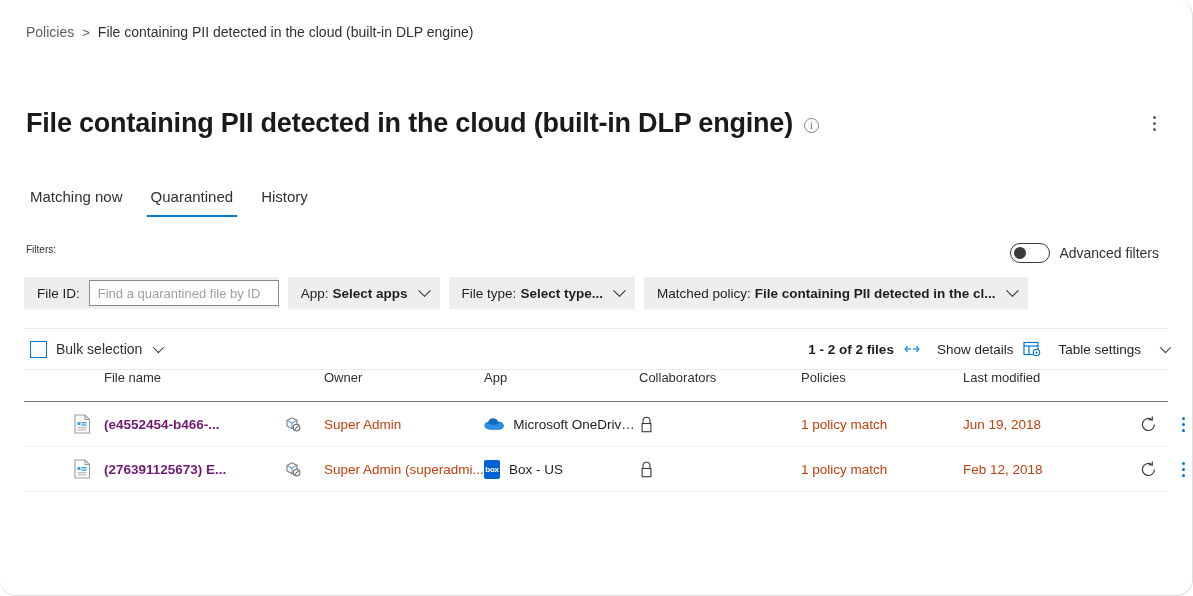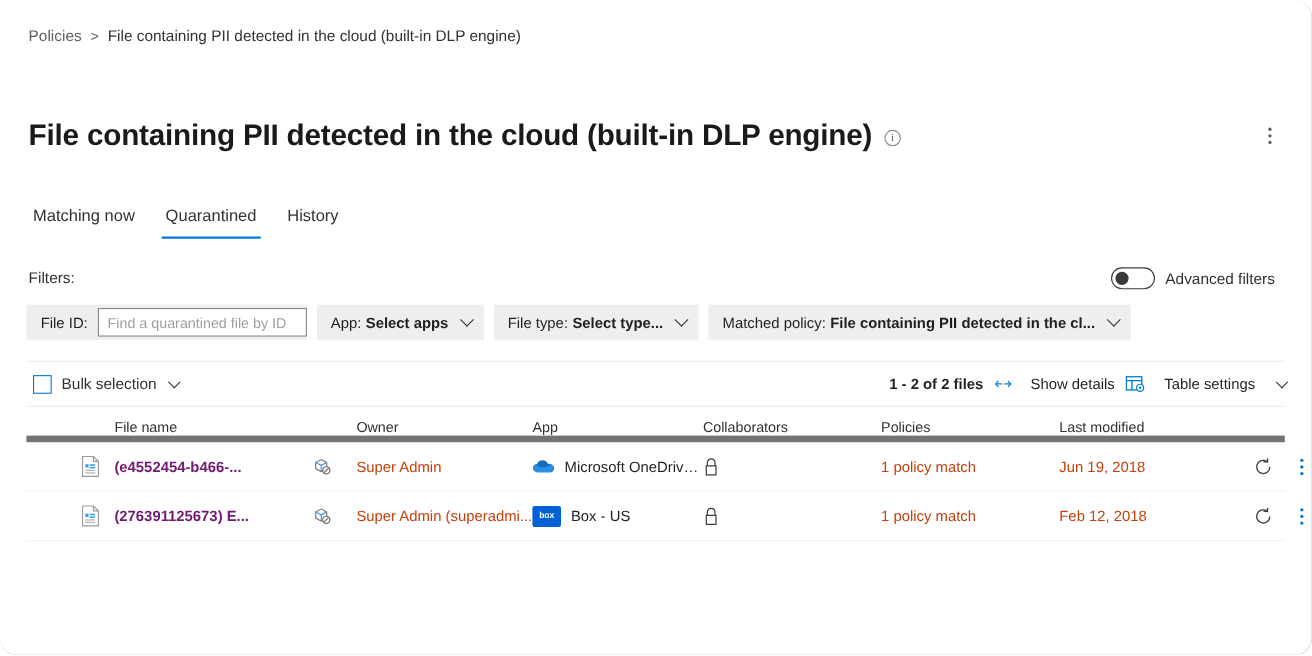--- a/index.html
+++ b/index.html
@@ -60,21 +60,21 @@
   }
   .tab {
     font-size: 15px; color: #323130; padding: 0 4px 9px 4px;
     cursor: pointer; border-bottom: 2px solid transparent; line-height: 18px;
   }
   .tab.active { border-bottom-color: #0078d4; }
 
   
   .filters-label {
     position: absolute; left: 26px; top: 244px;
-    font-size: 14px; color: #323130;
+    font-size: 10px; color: #323130;
   }
   .adv-filters {
     position: absolute; right: 33px; top: 243px;
     display: flex; align-items: center; gap: 9px;
   }
   .toggle {
     width: 40px; height: 20px; border-radius: 10px;
     border: 1px solid #3b3a39; background: #ffffff;
     position: relative; cursor: pointer; flex: none;
   }
@@ -131,22 +131,22 @@
   .toolbar-right {
     margin-left: auto; display: flex; align-items: center; gap: 10px;
   }
   .count-text { font-size: 13.5px; font-weight: bold; color: #201f1e; }
   .tb-item { display: flex; align-items: center; gap: 17px; cursor: pointer; }
   .tb-item .lbl { font-size: 13.5px; color: #201f1e; }
 
   
   .table { position: absolute; left: 24px; right: 24px; top: 370px; }
   .thead {
-    display: flex; align-items: flex-end; height: 32px;
-    border-bottom: 6px solid #737373;
+    display: flex; align-items: flex-start; height: 32px;
+    border-bottom: 1px solid #737373;
   }
   .th { font-size: 13px; color: #323130; }
   .trow {
     display: flex; align-items: center; height: 45px;
     border-bottom: 1px solid #f3f2f1;
   }
 
   .c-check  { width: 36px; flex: none; }
   .c-ficon  { width: 44px; flex: none; display: flex; align-items: center; justify-content: center; }
   .c-name   { width: 180px; flex: none; }
@@ -164,24 +164,24 @@
   }
   .cell-text {
     font-size: 13.5px; color: #c2410c;
     white-space: nowrap; overflow: hidden; text-overflow: ellipsis;
   }
   .app-name {
     font-size: 13.5px; color: #201f1e;
     white-space: nowrap; overflow: hidden; text-overflow: ellipsis;
   }
   .box-badge {
-    width: 26px; height: 19px; background: #0061d5; border-radius: 2px;
+    width: 16px; height: 19px; background: #0061d5; border-radius: 2px;
     display: flex; align-items: center; justify-content: center;
     color: #ffffff; font-size: 8px; font-weight: bold; letter-spacing: -0.3px;
-    flex: none; font-family: Liberation Mono, monospace;
+    flex: none; font-family: Liberation Sans, sans-serif;
   }
   .row-more {
     width: 22px; height: 24px; display: flex; flex-direction: column;
     align-items: center; justify-content: center; gap: 3px; cursor: pointer;
   }
   .row-more span { width: 3px; height: 3px; border-radius: 50%; background: #0078d4; display: block; }
   .icon-btn { cursor: pointer; display: flex; align-items: center; }
 </style>
 </head>
 <body>

